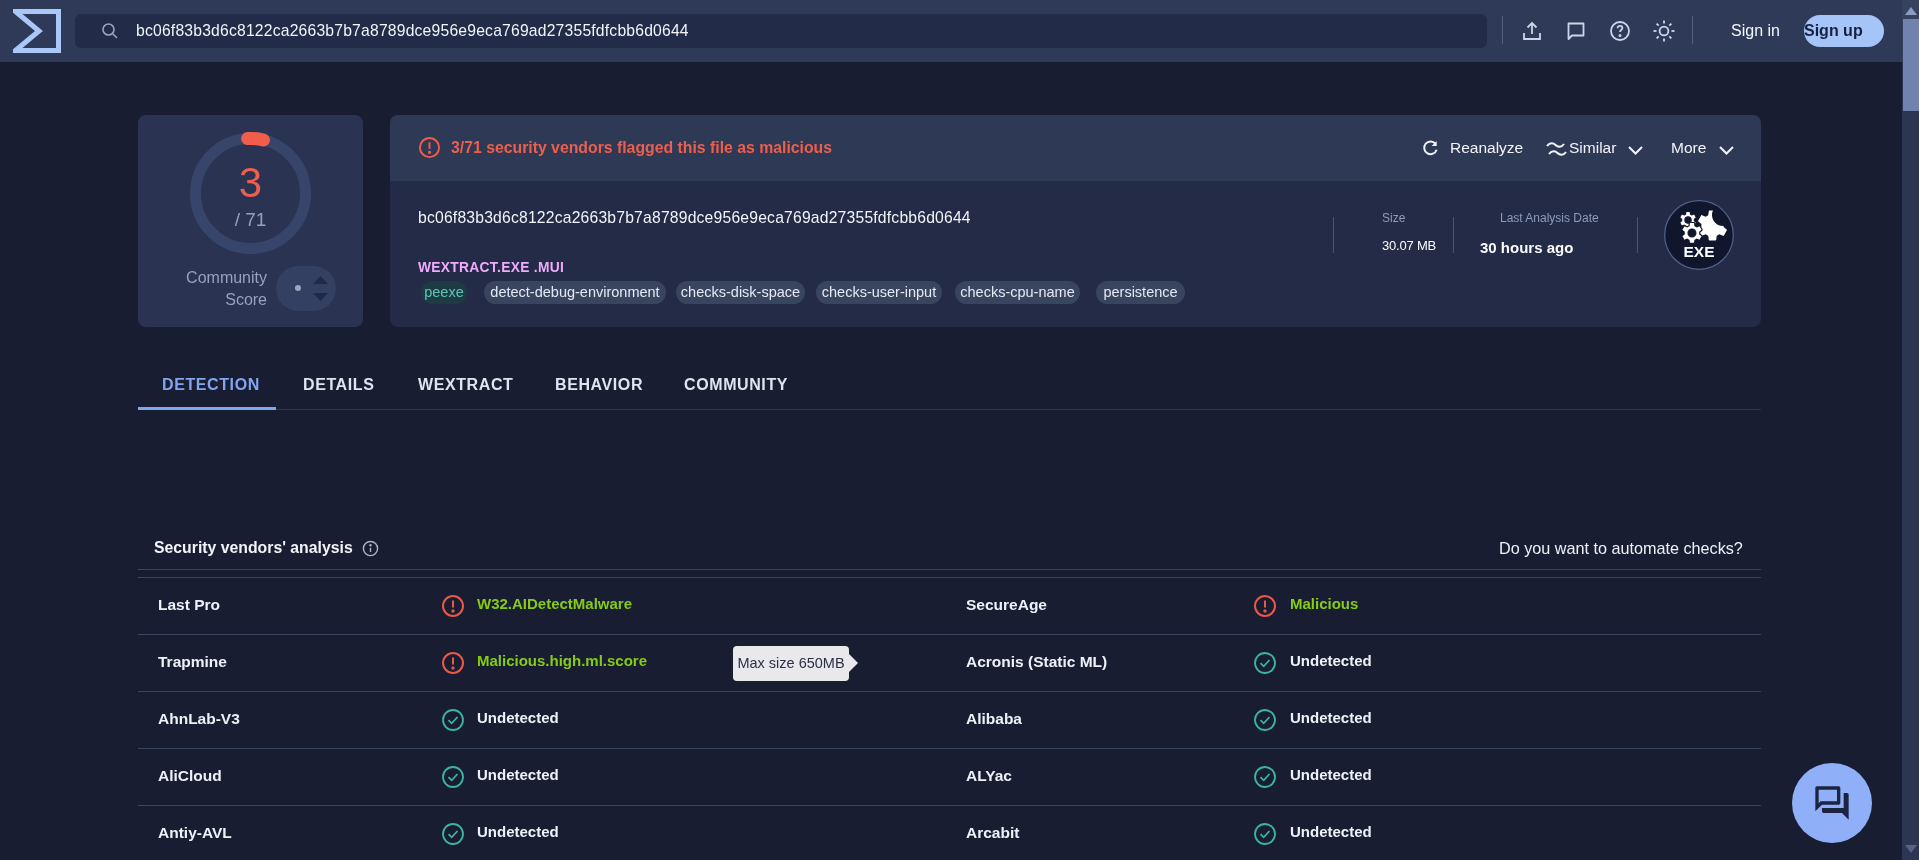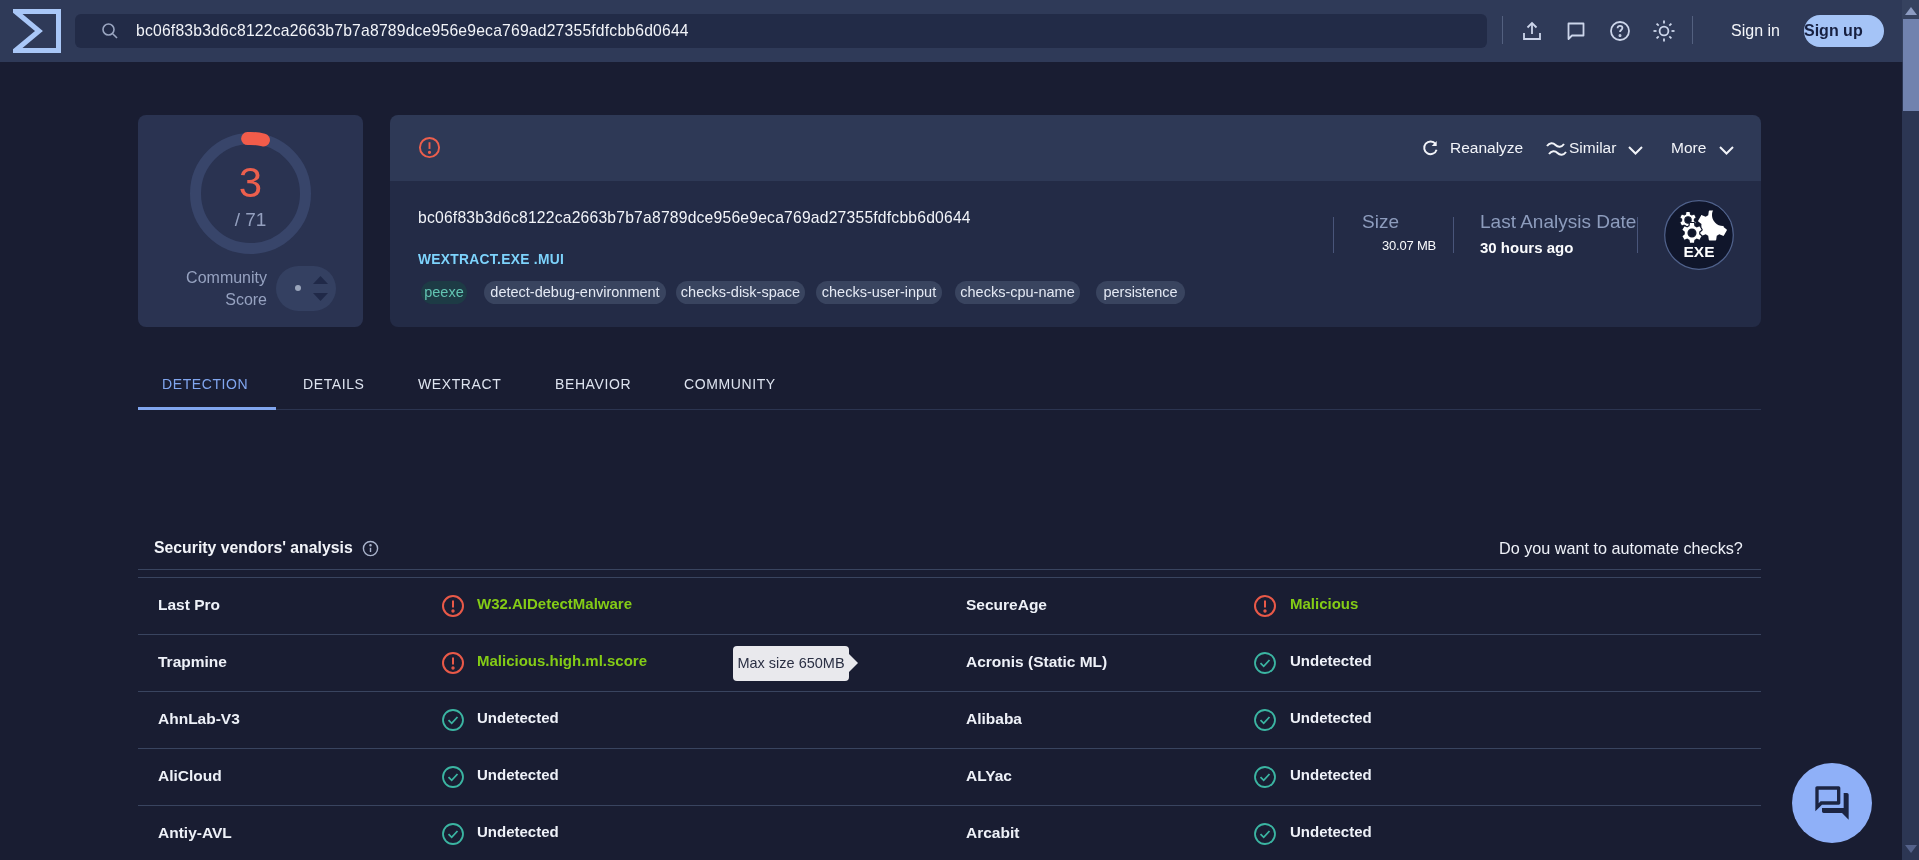--- a/index.html
+++ b/index.html
@@ -27,29 +27,29 @@
 #scoreden { position:absolute; left:0; top:94px; width:225px; text-align:center; font-size:19px; color:#94a0bf; }
 #cslabel { position:absolute; left:19px; top:152px; width:110px; text-align:right; font-size:16px; color:#96a2c0; line-height:22px; }
 #votepill { position:absolute; left:138px; top:151px; width:60px; height:45px; background:#344061; border-radius:23px; }
 
 
 #rp-head { position:absolute; left:390px; top:115px; width:1371px; height:66px; background:#2e3956; border-radius:8px 8px 0 0; }
 #rp-body { position:absolute; left:390px; top:181px; width:1371px; height:146px; background:#232b46; border-radius:0 0 8px 8px; }
 #flagtext { position:absolute; left:451px; top:139px; font-size:15.8px; font-weight:bold; color:#ec5f4d; }
 .hbtn { position:absolute; top:139px; color:#f2f4f9; font-size:15.5px; }
 #hash { position:absolute; left:418px; top:209px; font-size:15.7px; color:#f2f4f9; letter-spacing:0.2px; }
-#fname { position:absolute; left:418px; top:252px; font-size:13.8px; font-weight:bold; color:#7dd3fc; letter-spacing:0.3px; }
+#fname { position:absolute; left:418px; top:260px; font-size:13.8px; font-weight:bold; color:#f0abfc; letter-spacing:0.3px; }
 .tag { position:absolute; top:281px; height:23px; border-radius:12px; background:#39445f; color:#e4e9f4; font-size:14.5px; line-height:23px; text-align:center; }
 .tag.teal { background:#1d3b45; color:#62c4b2; }
-.mlab { position:absolute; font-size:19px; color:#8d9cbd; }
+.mlab { position:absolute; font-size:12px; color:#8d9cbd;margin-left:20px; }
 .mval { position:absolute; font-size:15px; font-weight:bold; color:#fafbfd; }
 .mval.num { font-weight:normal; font-size:13px; letter-spacing:-0.2px;margin-left:20px; }
 
 
-.tab { position:absolute; top:376px; font-size:14px; font-weight:normal; color:#dee4f0; letter-spacing:0.6px; }
+.tab { position:absolute; top:376px; font-size:16px; font-weight:bold; color:#dee4f0; letter-spacing:0.6px; }
 .tab.active { color:#81a6ef; }
 #tabline { position:absolute; left:138px; top:409px; width:1623px; height:1px; background:#2b3450; }
 #tabunder { position:absolute; left:138px; top:407px; width:138px; height:3px; background:#81a6ef; }
 
 
 #join { position:absolute; left:138px; top:444px; width:1623px; height:57px; background:#14303a; border-left:4px solid #4fc0d3; }
 #join .txt { position:absolute; left:18px; top:17px; font-size:16.3px; color:#c9dde8; }
 #join a { color:#a3d9e9; font-weight:bold; text-decoration:underline; }
 
 
@@ -148,20 +148,21 @@
     </div>
   </div>
 
   <div id="rp-head">
     <svg class="abs" style="left:28px;top:21px" width="23" height="23" viewBox="0 0 24 24" fill="none" stroke="#ec5f4d" stroke-width="2">
       <circle cx="12" cy="12" r="10"></circle>
       <line x1="12" y1="6.5" x2="12" y2="13.5"></line>
       <circle cx="12" cy="17" r="0.7" fill="#ec5f4d"></circle>
     </svg>
   </div>
+  <div id="flagtext">3/71 security vendors flagged this file as malicious</div>
 
   <svg class="abs" style="left:1421px;top:139px" width="19" height="19" viewBox="0 0 24 24" fill="none" stroke="#f2f4f9" stroke-width="2.4">
     <path d="M19.7 13.5a8 8 0 1 1 -1.3 -7.2"></path>
     <polygon points="19.8,2.5 19.8,8.8 13.5,8.8" fill="#f2f4f9" stroke="none"></polygon>
   </svg>
   <div class="hbtn" style="left:1450px">Reanalyze</div>
   <svg class="abs" style="left:1546px;top:141px" width="22" height="16" viewBox="0 0 22 16" fill="none" stroke="#f2f4f9" stroke-width="2">
     <path d="M1 5 C3.5 1.5, 7 1.5, 9.5 4 C12 6.5, 15.5 6.5, 18 3"></path>
     <path d="M1 12 C3.5 8.5, 7 8.5, 9.5 11 C12 13.5, 15.5 13.5, 18 10" transform="translate(2,1)"></path>
   </svg>

